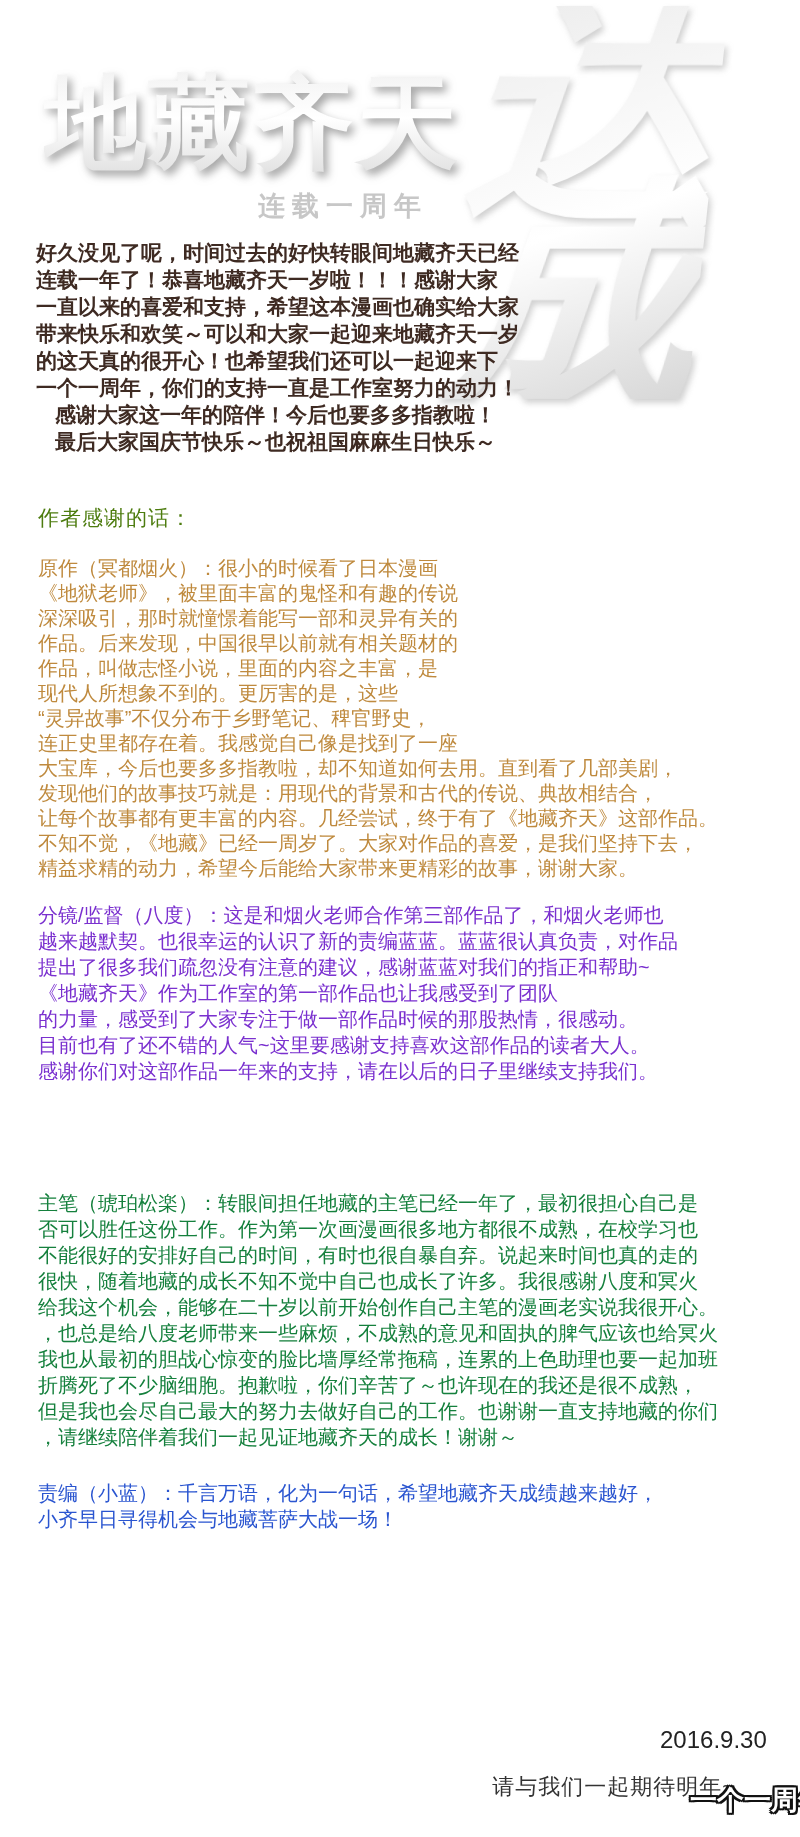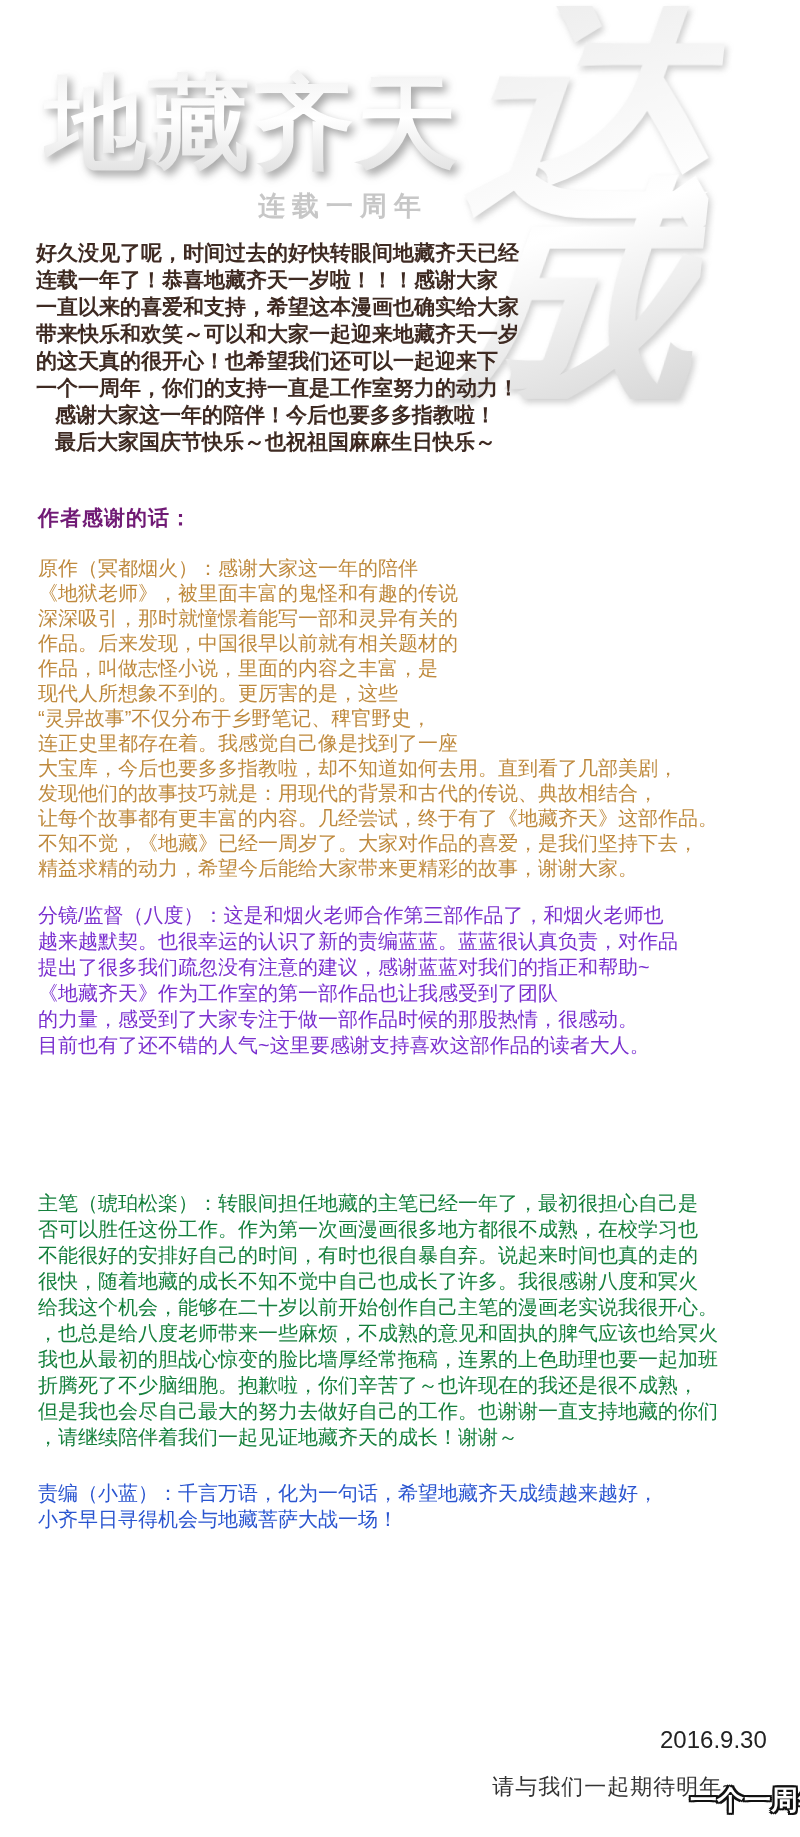--- a/index.html
+++ b/index.html
@@ -89,24 +89,24 @@
       <div class="line">好久没见了呢，时间过去的好快转眼间地藏齐天已经</div>
       <div class="line">连载一年了！恭喜地藏齐天一岁啦！！！感谢大家</div>
       <div class="line">一直以来的喜爱和支持，希望这本漫画也确实给大家</div>
       <div class="line">带来快乐和欢笑～可以和大家一起迎来地藏齐天一岁</div>
       <div class="line">的这天真的很开心！也希望我们还可以一起迎来下</div>
       <div class="line">一个一周年，你们的支持一直是工作室努力的动力！</div>
       <div class="line">感谢大家这一年的陪伴！今后也要多多指教啦！</div>
       <div class="line">最后大家国庆节快乐～也祝祖国麻麻生日快乐～</div>
     </section>
 
-  <h2 class="thanks-heading" style="color: #701a75; font-weight: bold;">作者感谢的话：</h2>
+  <h2 class="thanks-heading" style="color: #4d7c0f;">作者感谢的话：</h2>
 
   <section class="para para-original" style="color: rgb(191, 138, 62);">
-      <div class="line">原作（冥都烟火）：感谢大家这一年的陪伴</div>
+      <div class="line">原作（冥都烟火）：很小的时候看了日本漫画</div>
       <div class="line">《地狱老师》，被里面丰富的鬼怪和有趣的传说</div>
       <div class="line">深深吸引，那时就憧憬着能写一部和灵异有关的</div>
       <div class="line">作品。后来发现，中国很早以前就有相关题材的</div>
       <div class="line">作品，叫做志怪小说，里面的内容之丰富，是</div>
       <div class="line">现代人所想象不到的。更厉害的是，这些</div>
       <div class="line">“灵异故事”不仅分布于乡野笔记、稗官野史，</div>
       <div class="line">连正史里都存在着。我感觉自己像是找到了一座</div>
       <div class="line">大宝库，今后也要多多指教啦，却不知道如何去用。直到看了几部美剧，</div>
       <div class="line">发现他们的故事技巧就是：用现代的背景和古代的传说、典故相结合，</div>
       <div class="line">让每个故事都有更丰富的内容。几经尝试，终于有了《地藏齐天》这部作品。</div>
@@ -114,20 +114,21 @@
       <div class="line">精益求精的动力，希望今后能给大家带来更精彩的故事，谢谢大家。</div>
     </section>
 
   <section class="para para-storyboard" style="color: rgb(122, 48, 207);">
       <div class="line">分镜/监督（八度）：这是和烟火老师合作第三部作品了，和烟火老师也</div>
       <div class="line">越来越默契。也很幸运的认识了新的责编蓝蓝。蓝蓝很认真负责，对作品</div>
       <div class="line">提出了很多我们疏忽没有注意的建议，感谢蓝蓝对我们的指正和帮助~</div>
       <div class="line">《地藏齐天》作为工作室的第一部作品也让我感受到了团队</div>
       <div class="line">的力量，感受到了大家专注于做一部作品时候的那股热情，很感动。</div>
       <div class="line">目前也有了还不错的人气~这里要感谢支持喜欢这部作品的读者大人。</div>
+      <div class="line">感谢你们对这部作品一年来的支持，请在以后的日子里继续支持我们。</div>
     </section>
 
   <section class="para para-artist" style="color: #15803d;">
       <div class="line">主笔（琥珀松楽）：转眼间担任地藏的主笔已经一年了，最初很担心自己是</div>
       <div class="line">否可以胜任这份工作。作为第一次画漫画很多地方都很不成熟，在校学习也</div>
       <div class="line">不能很好的安排好自己的时间，有时也很自暴自弃。说起来时间也真的走的</div>
       <div class="line">很快，随着地藏的成长不知不觉中自己也成长了许多。我很感谢八度和冥火</div>
       <div class="line">给我这个机会，能够在二十岁以前开始创作自己主笔的漫画老实说我很开心。</div>
       <div class="line">，也总是给八度老师带来一些麻烦，不成熟的意见和固执的脾气应该也给冥火</div>
       <div class="line">我也从最初的胆战心惊变的脸比墙厚经常拖稿，连累的上色助理也要一起加班</div>

